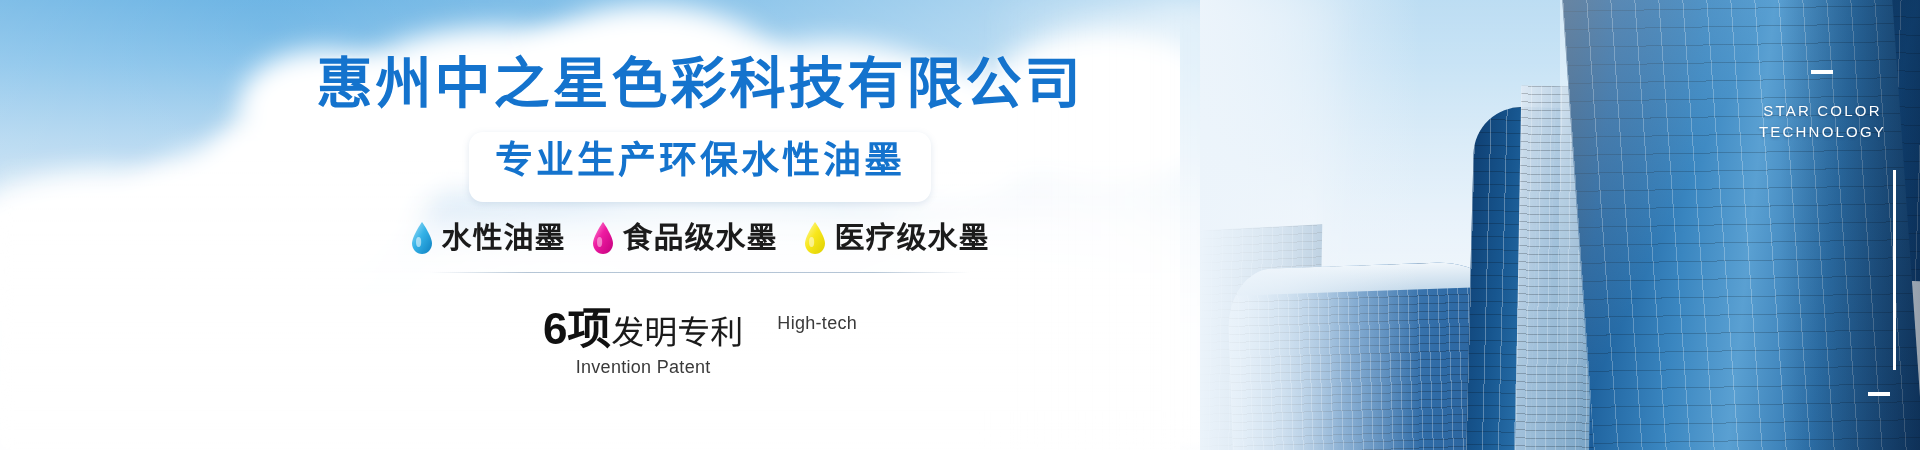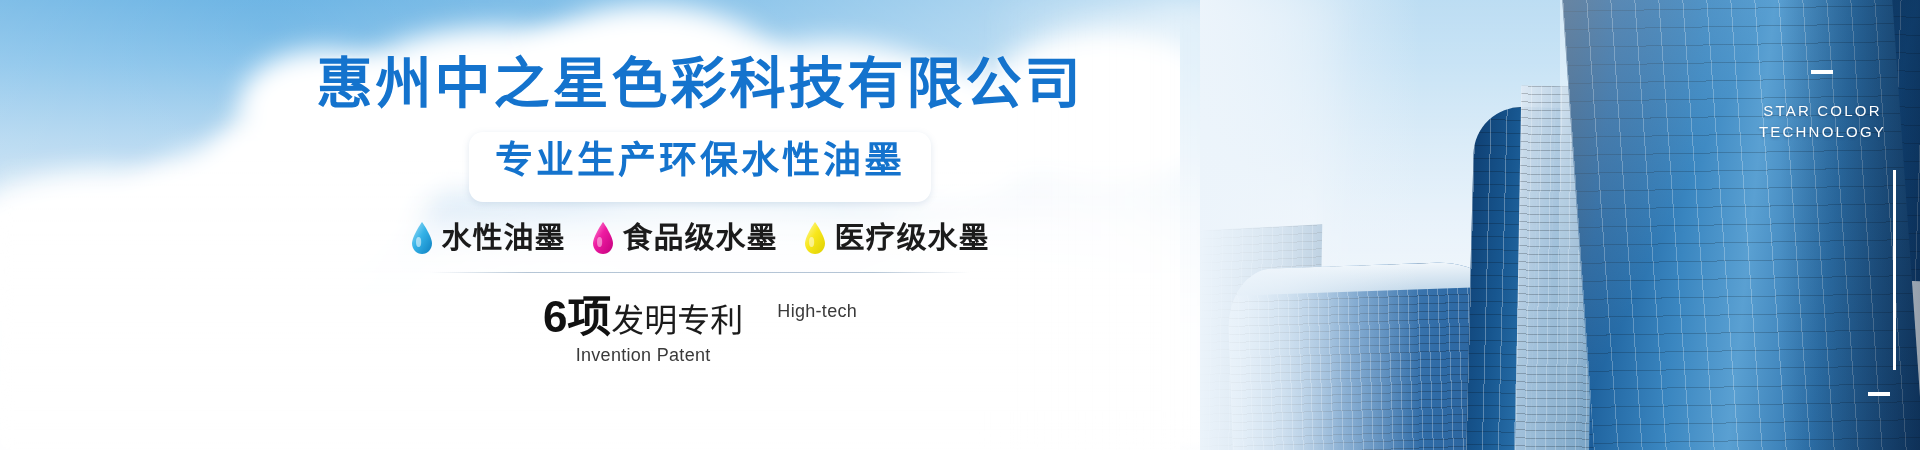--- a/index.html
+++ b/index.html
@@ -262,21 +262,21 @@
     line-height:1;
   }
 
   .divider{
     margin-top:18px;
     width:540px; height:1px;
     background:linear-gradient(to right, rgba(120,150,180,0) 0%, rgba(120,150,180,.55) 18%, rgba(120,150,180,.55) 82%, rgba(120,150,180,0) 100%);
   }
 
   .badges{
-    margin-top:22px;
+    margin-top:34px;
     display:flex; align-items:flex-start; gap:34px;
   }
   .badge{text-align:center;}
   .badge-cn{
     font-size:0;
     line-height:1;
     white-space:nowrap;
   }
   .badge-strong{
     font-size:44px;

